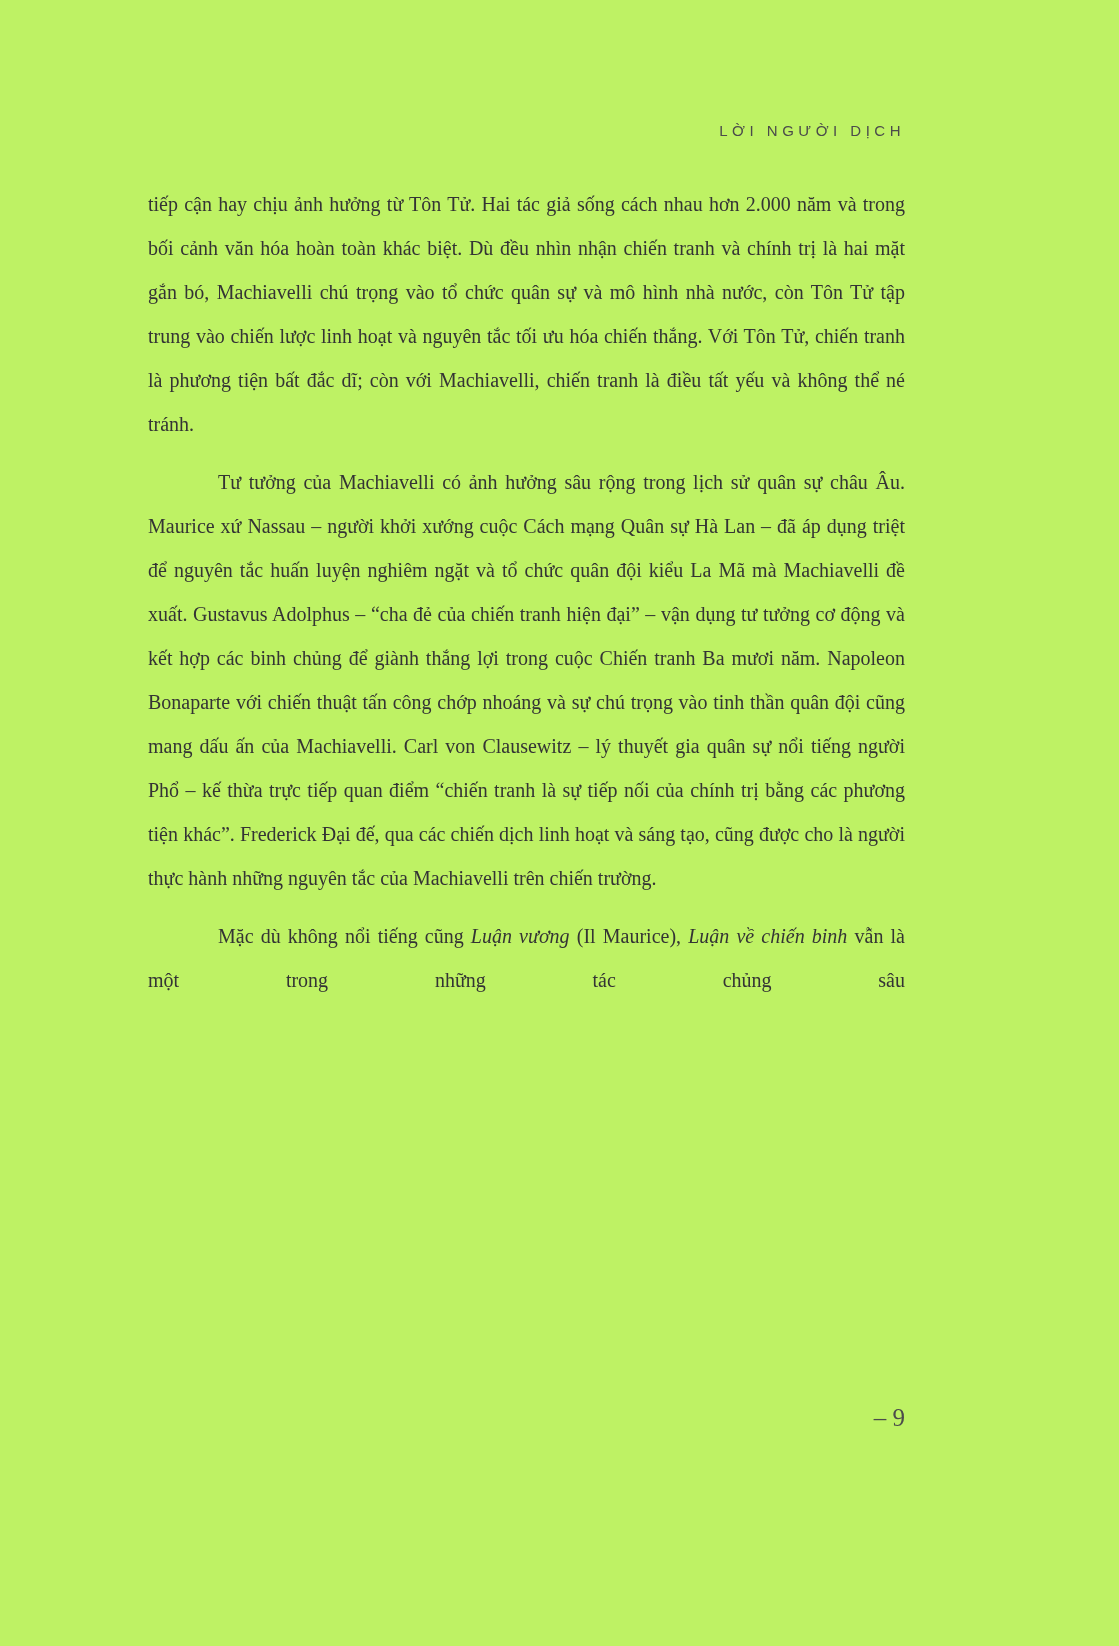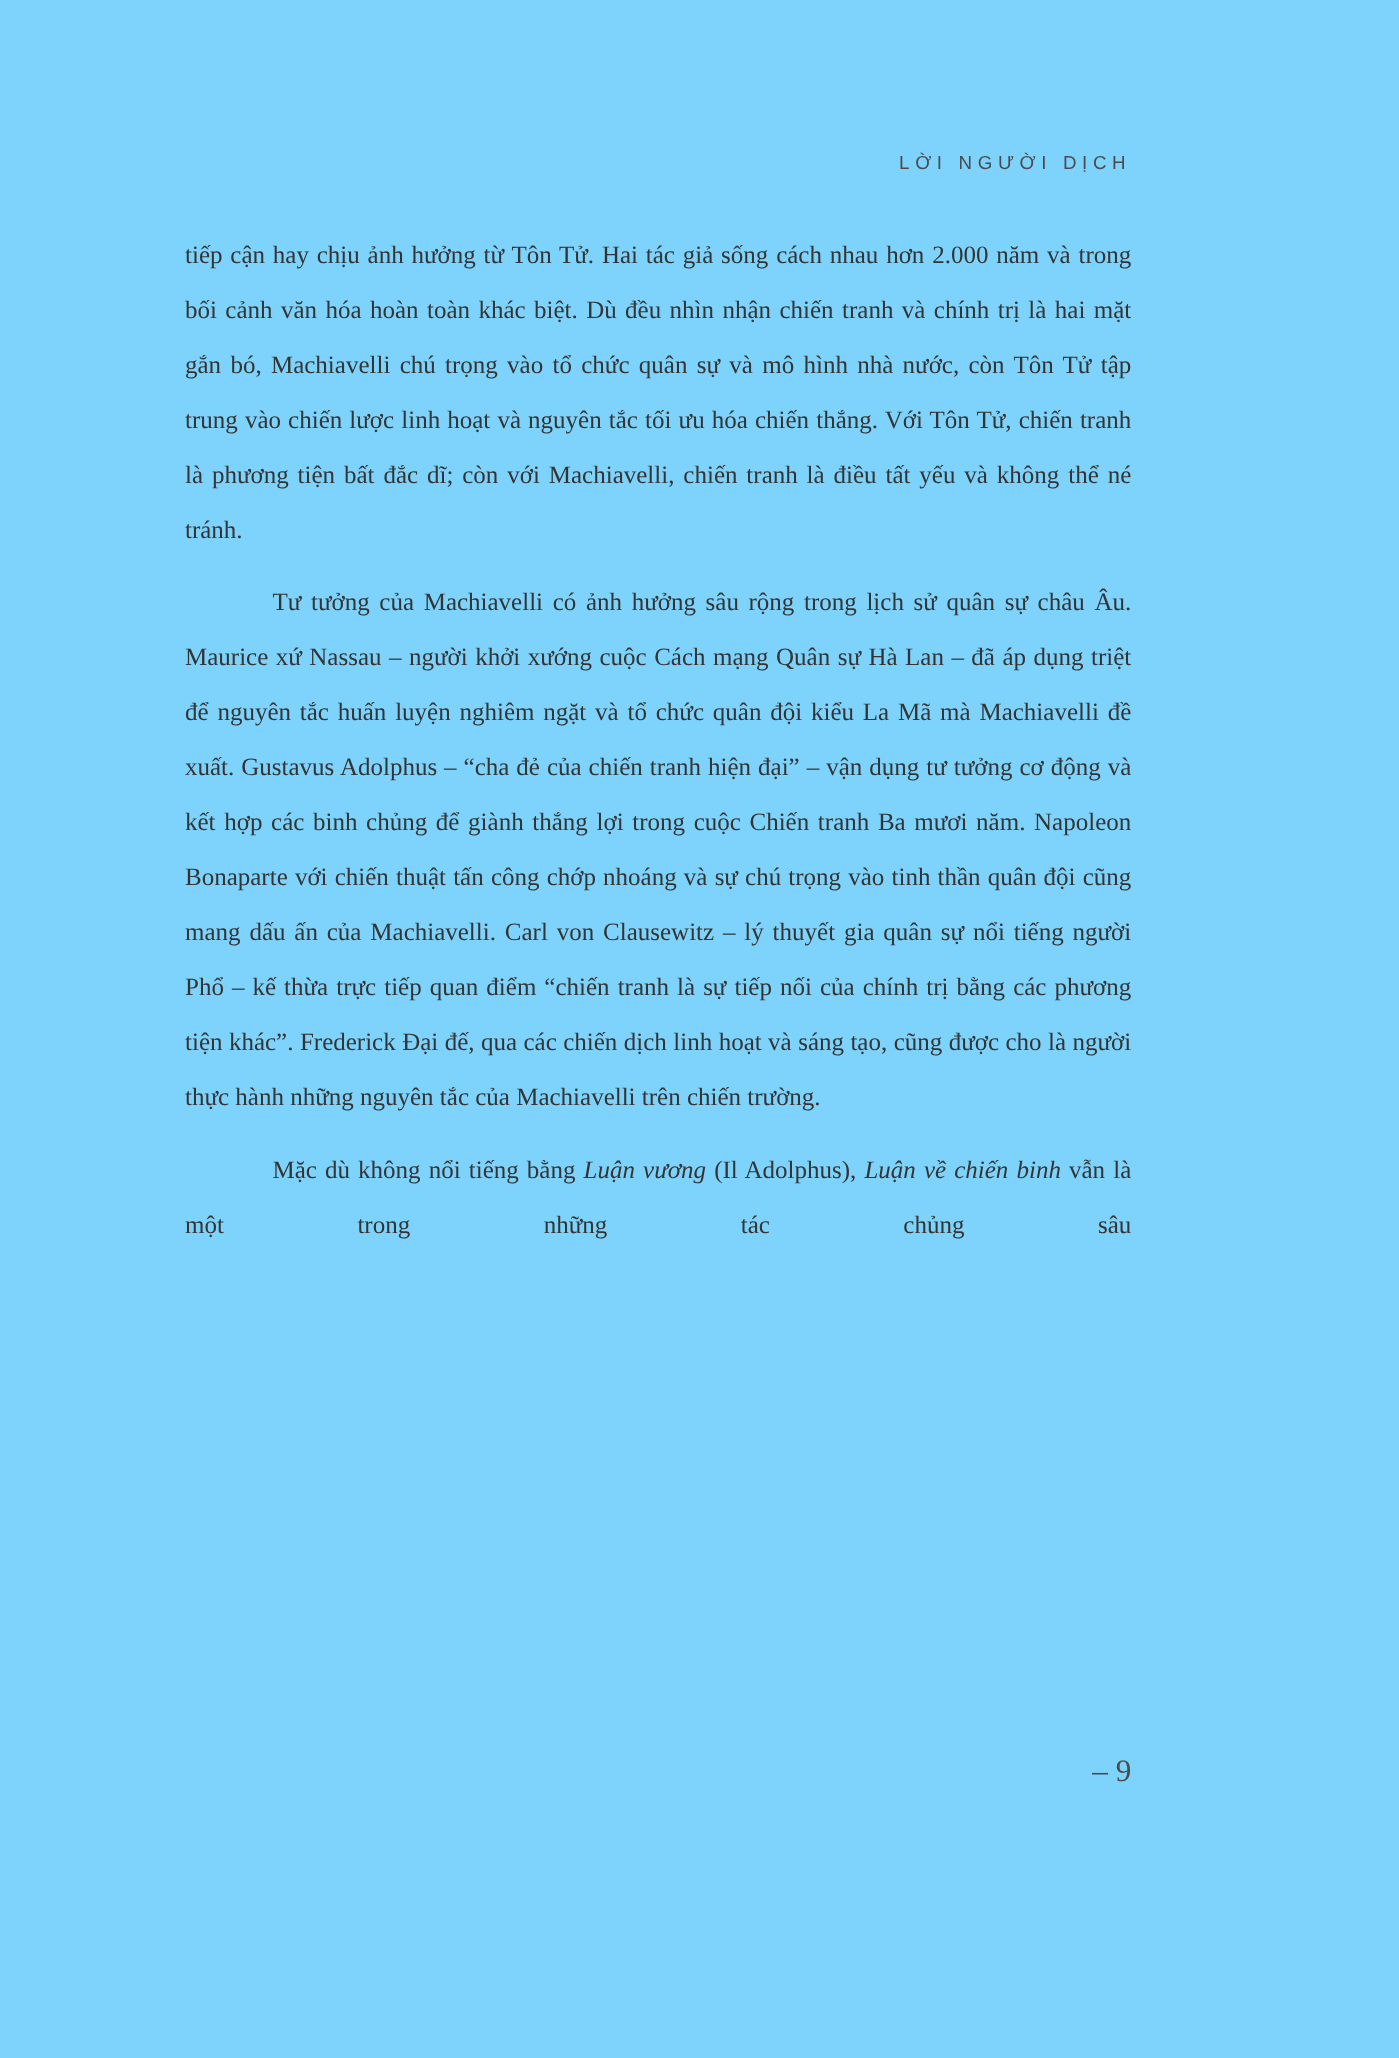--- a/index.html
+++ b/index.html
@@ -4,21 +4,21 @@
 <style>
   html, body {
     margin: 0;
     padding: 0;
     background: #ffffff;
   }
   .page {
     position: relative;
     width: 1119px;
     height: 1646px;
-    background: #7dd3fc;
+    background: #bef264;
     overflow: hidden;
     font-family: "Liberation Serif", "DejaVu Serif", serif;
     color: #343434;
   }
   .running-header {
     position: absolute;
     top: 122px;
     left: 148px;
     right: 214px;
     text-align: right;
@@ -62,17 +62,17 @@
 </style>
 </head>
 <body>
 
 <div class="page">
   <div class="running-header">LỜI NGƯỜI DỊCH</div>
 
   <div class="text-block">
       <p class=""><span>tiếp cận hay chịu ảnh hưởng từ Tôn Tử. Hai tác giả sống cách nhau hơn 2.000 năm và trong bối cảnh văn hóa hoàn toàn khác biệt. Dù đều nhìn nhận chiến tranh và chính trị là hai mặt gắn bó, Machiavelli chú trọng vào tổ chức quân sự và mô hình nhà nước, còn Tôn Tử tập trung vào chiến lược linh hoạt và nguyên tắc tối ưu hóa chiến thắng. Với Tôn Tử, chiến tranh là phương tiện bất đắc dĩ; còn với Machiavelli, chiến tranh là điều tất yếu và không thể né tránh.</span></p>
       <p class="indent "><span>Tư tưởng của Machiavelli có ảnh hưởng sâu rộng trong lịch sử quân sự châu Âu. Maurice xứ Nassau – người khởi xướng cuộc Cách mạng Quân sự Hà Lan – đã áp dụng triệt để nguyên tắc huấn luyện nghiêm ngặt và tổ chức quân đội kiểu La Mã mà Machiavelli đề xuất. Gustavus Adolphus – “cha đẻ của chiến tranh hiện đại” – vận dụng tư tưởng cơ động và kết hợp các binh chủng để giành thắng lợi trong cuộc Chiến tranh Ba mươi năm. Napoleon Bonaparte với chiến thuật tấn công chớp nhoáng và sự chú trọng vào tinh thần quân đội cũng mang dấu ấn của Machiavelli. Carl von Clausewitz – lý thuyết gia quân sự nổi tiếng người Phổ – kế thừa trực tiếp quan điểm “chiến tranh là sự tiếp nối của chính trị bằng các phương tiện khác”. Frederick Đại đế, qua các chiến dịch linh hoạt và sáng tạo, cũng được cho là người thực hành những nguyên tắc của Machiavelli trên chiến trường.</span></p>
-      <p class="indent justify-last"><span>Mặc dù không nổi tiếng bằng </span><em>Luận vương</em><span> (Il Adolphus), </span><em>Luận về chiến binh</em><span> vẫn là một trong những tác chủng sâu</span></p>
+      <p class="indent justify-last"><span>Mặc dù không nổi tiếng cũng </span><em>Luận vương</em><span> (Il Maurice), </span><em>Luận về chiến binh</em><span> vẫn là một trong những tác chủng sâu</span></p>
     </div>
 
   <div class="page-number">– 9</div>
 </div>
 
 </body></html>

